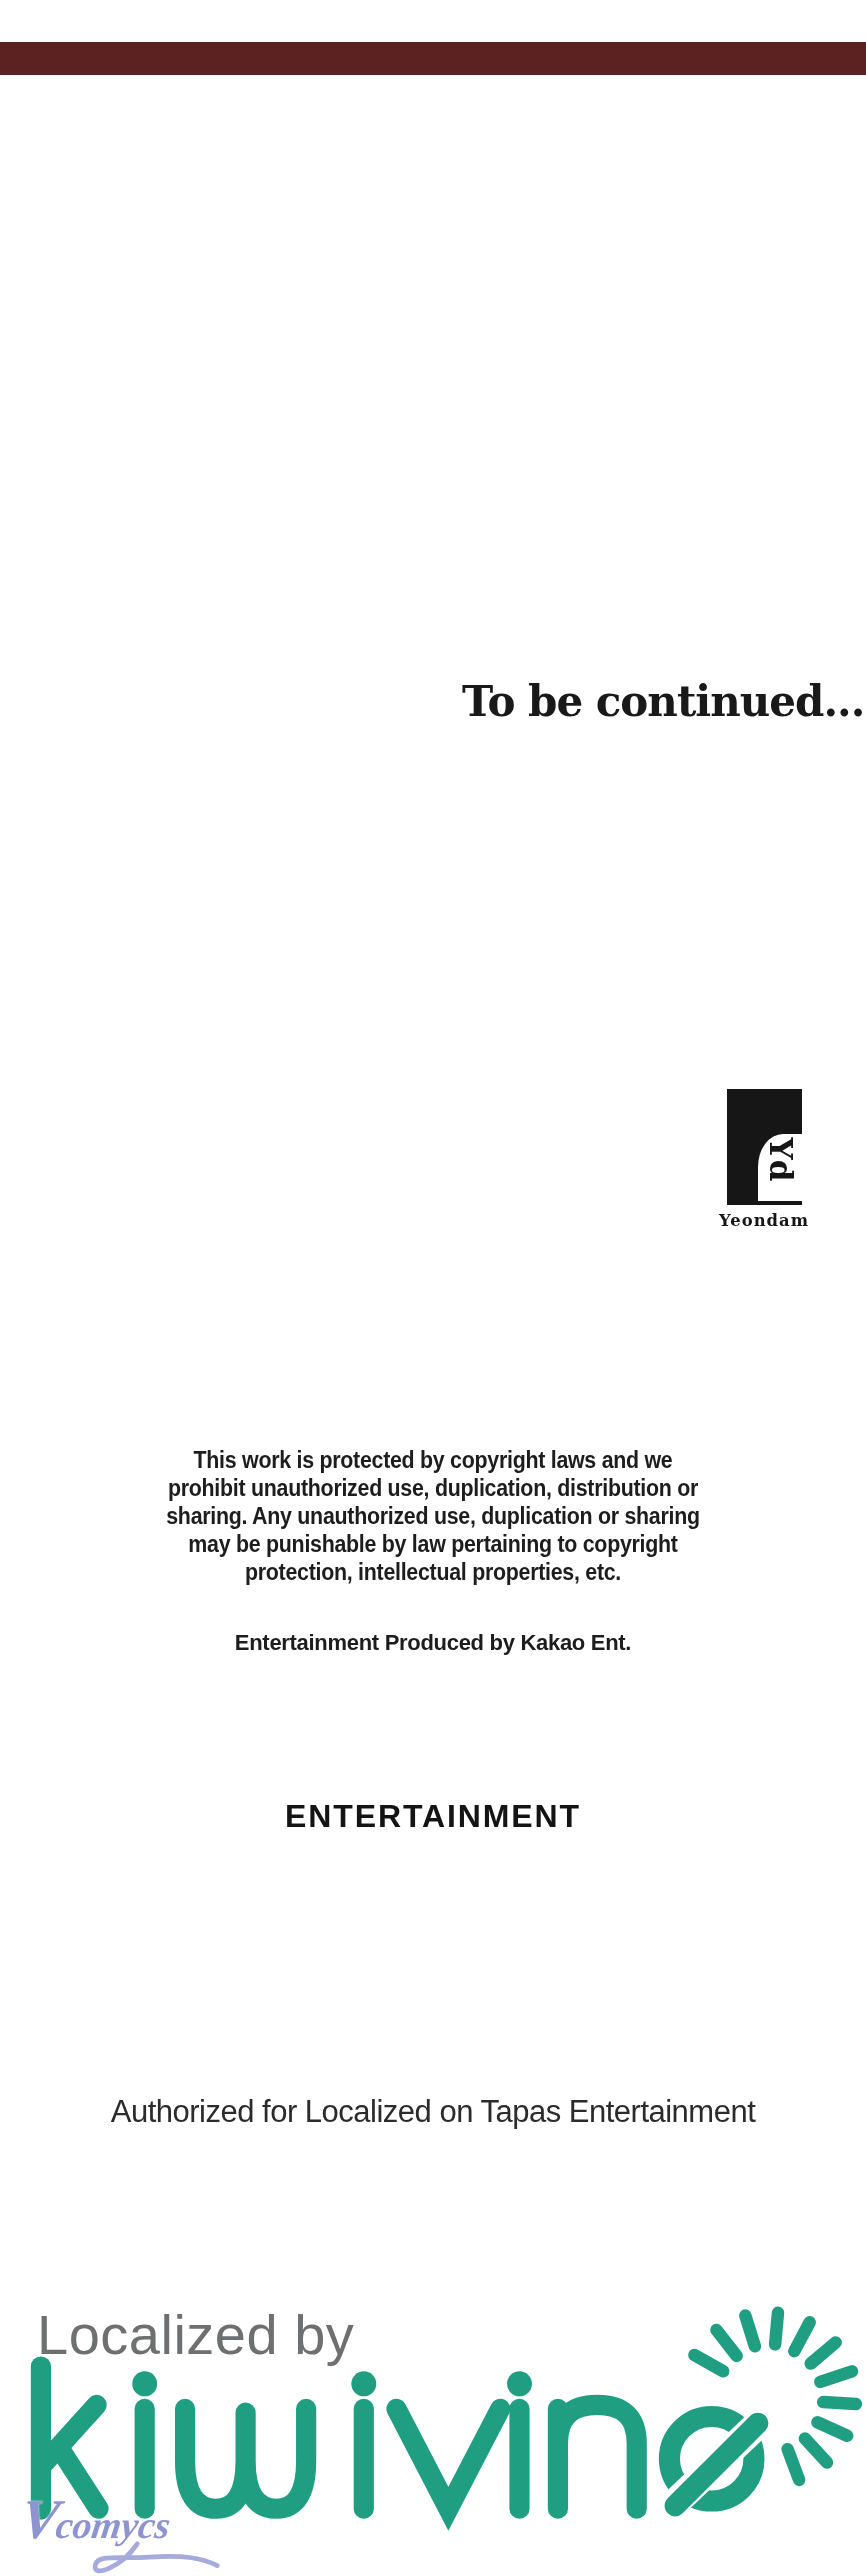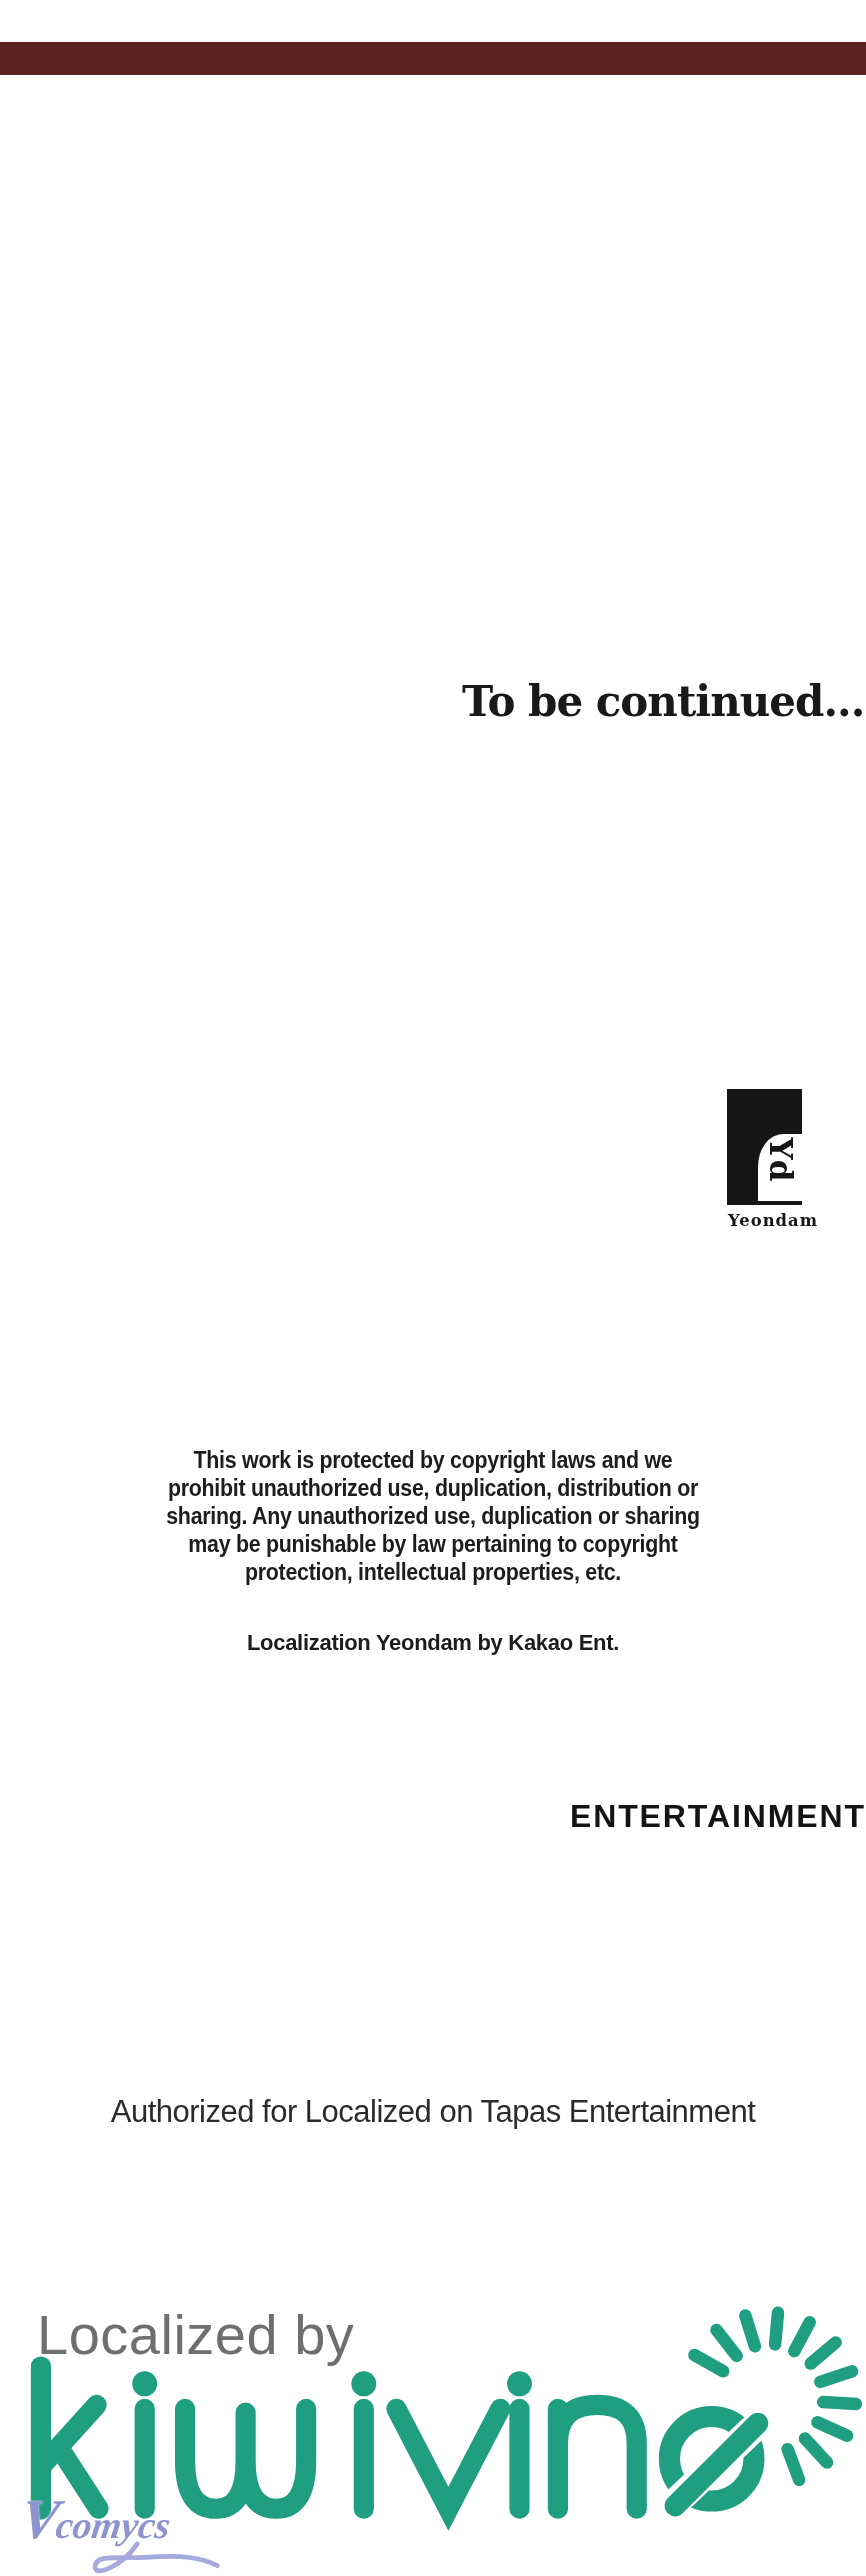--- a/index.html
+++ b/index.html
@@ -22,41 +22,41 @@
   #yeondam-cutout{
     position:absolute;right:0;bottom:3.8px;width:44px;height:67px;background:#ffffff;
     border-top-left-radius:25px 33px;overflow:hidden;
   }
   #yeondam-monogram{
     position:absolute;left:-1.9px;top:11.5px;width:48px;
     font-family:"DejaVu Serif","Liberation Serif",serif;font-weight:700;
     font-size:31px;color:#161616;transform:rotate(90deg);line-height:1;
   }
   #yeondam-label{
-    left:710px;top:1211px;width:108px;text-align:right;
+    left:710px;top:1211px;width:108px;text-align:center;
     font-family:"DejaVu Serif","Liberation Serif",serif;font-weight:700;
     font-size:16.4px;letter-spacing:1px;color:#161616;
   }
   
   #copyright{
     left:0;top:1446px;width:866px;text-align:center;color:#1d1d1d;
     font-size:23px;font-weight:700;line-height:28px;letter-spacing:-0.3px;
     transform:scaleX(0.93);transform-origin:center;
   }
   #localization-line{
     left:0;top:1630px;width:866px;text-align:center;color:#1d1d1d;
     font-size:22px;font-weight:700;letter-spacing:-0.3px;
   }
   
   #kakao-wordmark{
     left:0;top:1696px;width:866px;text-align:center;color:#141414;
     font-size:93px;font-weight:700;letter-spacing:-5.8px;line-height:91px;
   }
   #kakao-division{
-    left:0;top:1798px;width:866px;text-align:right;color:#141414;
+    left:0;top:1798px;width:866px;text-align:center;color:#141414;
     font-size:32px;font-weight:700;letter-spacing:1.9px;
   }
   
   #tapas-line{
     left:0;top:2094px;width:866px;text-align:center;color:#2b2b2b;
     font-size:31px;font-weight:400;letter-spacing:-0.5px;
   }
   
   #localized-by{
     left:29px;top:2302px;color:#6e6f71;font-size:56px;font-weight:400;
@@ -90,21 +90,21 @@
   <div id="yeondam-label" class="abs" style="color: rgb(22, 22, 22);">Yeondam</div>
 
   <div id="copyright" class="abs" style="color: rgb(29, 29, 29);">
     <div>This work is protected by copyright laws and we</div>
     <div>prohibit unauthorized use, duplication, distribution or</div>
     <div>sharing. Any unauthorized use, duplication or sharing</div>
     <div>may be punishable by law pertaining to copyright</div>
     <div>protection, intellectual properties, etc.</div>
   </div>
 
-  <div id="localization-line" class="abs" style="color: rgb(29, 29, 29);">Localization Yeondam by Kakao Ent.</div>
+  <div id="localization-line" class="abs" style="color: rgb(29, 29, 29);">Entertainment Produced by Kakao Ent.</div>
 
   <div id="kakao-division" class="abs" style="color: rgb(20, 20, 20);">ENTERTAINMENT</div>
 
   <div id="tapas-line" class="abs" style="color: rgb(43, 43, 43);">Authorized for Localized on Tapas Entertainment</div>
 
   <div id="localized-by" class="abs" style="color: rgb(110, 111, 113); margin-left: 8px;">Localized by</div>
 
   <svg id="kiwivine-svg" class="abs" width="866" height="271" viewBox="0 0 900 282">
     <title>kiwivine</title>
 

